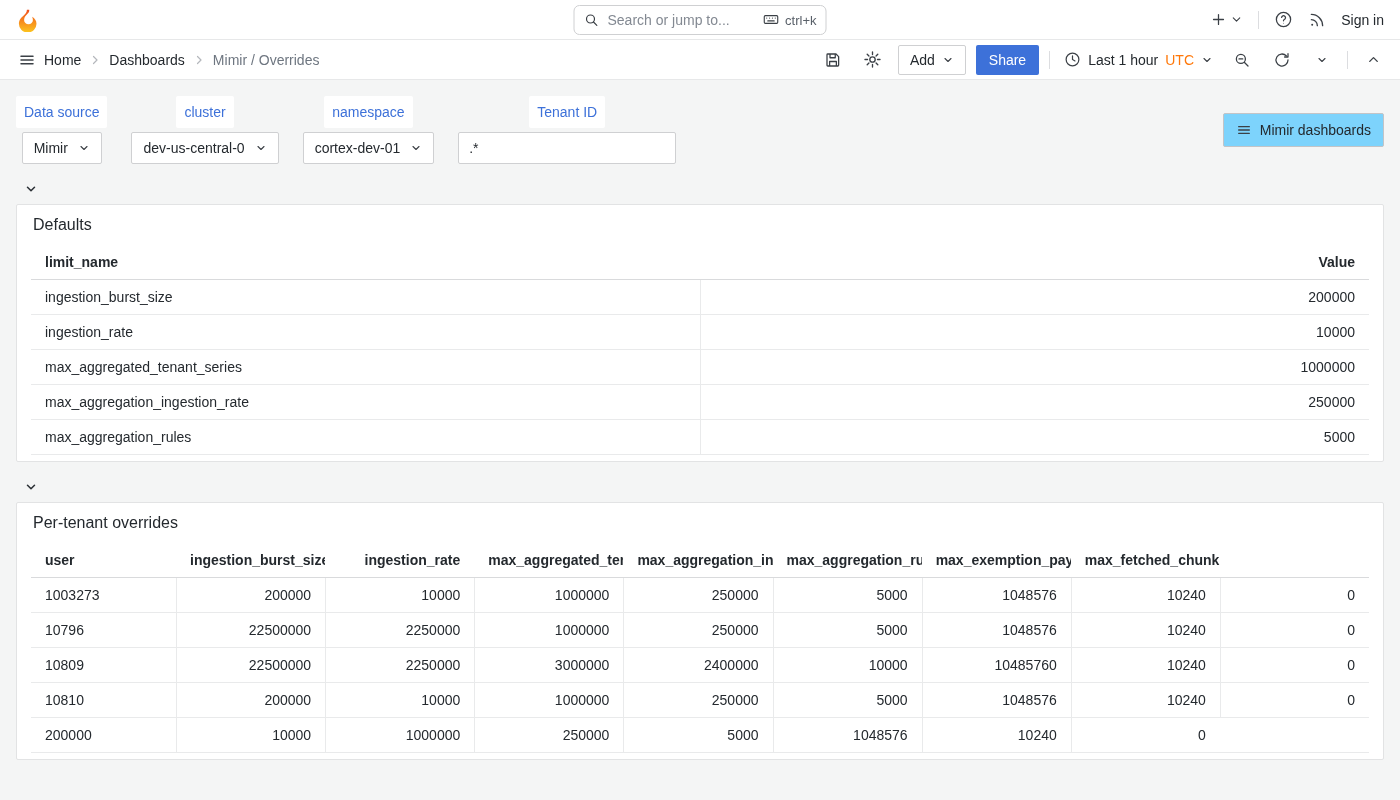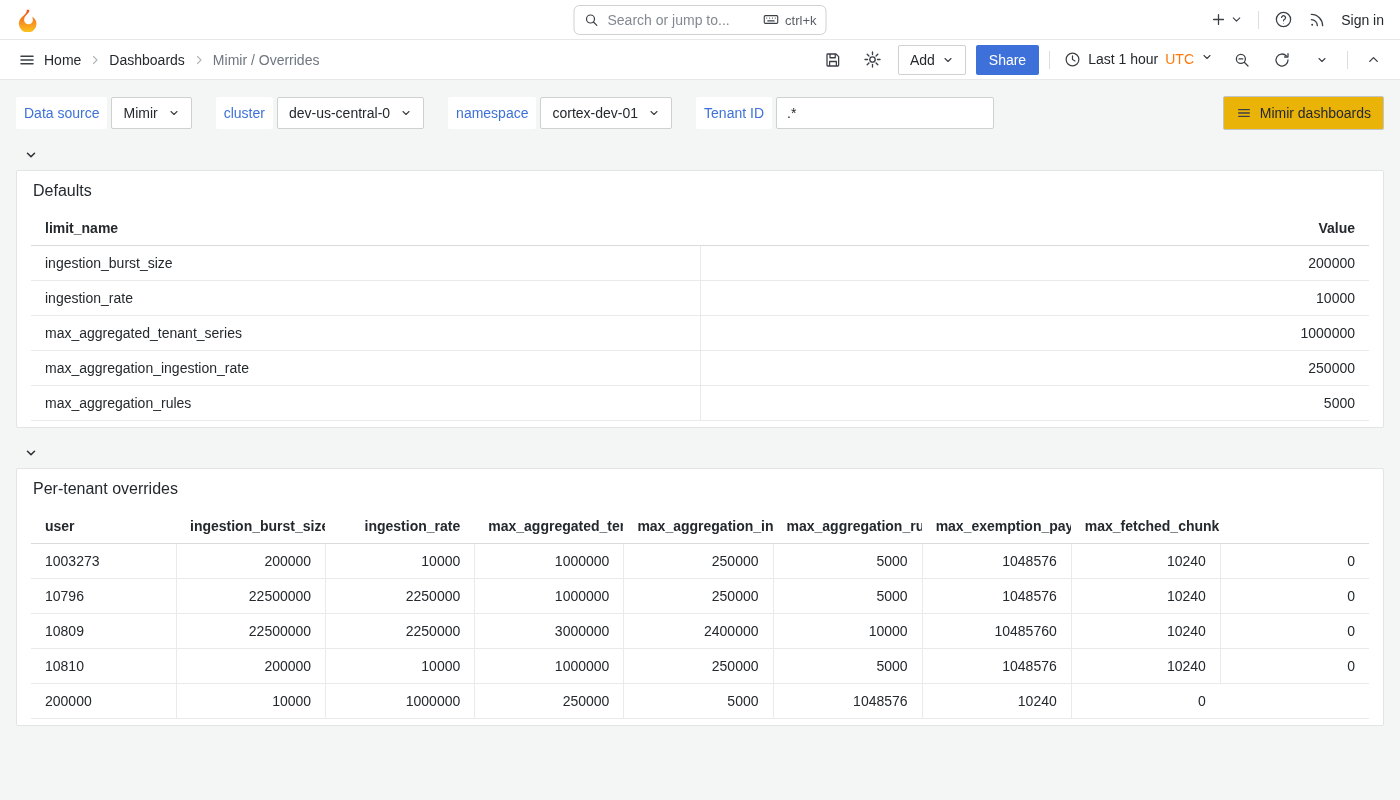--- a/index.html
+++ b/index.html
@@ -34,29 +34,29 @@
   .iconbtn{width:30px;height:30px;display:flex;align-items:center;justify-content:center;border:none;background:none;cursor:pointer;padding:0;color:var(--icon);}
   .crumbs{display:flex;align-items:center;gap:8px;margin-left:2px;}
   .crumb{color:var(--text);cursor:pointer;}
   .crumb-current{color:var(--text2);}
   .crumb-sep{color:#b4b7bc;}
   .tb-right{margin-left:auto;display:flex;align-items:center;gap:10px;}
   .btn-outline{height:30px;border:1px solid var(--chipborder);border-radius:2px;background:#fff;color:var(--text);
     display:flex;align-items:center;gap:7px;padding:0 11px;font-size:14px;font-weight:500;cursor:pointer;font-family:Liberation Sans, sans-serif;}
   .btn-primary{height:30px;border:none;border-radius:2px;background:var(--blue);color:#fff;
     display:flex;align-items:center;padding:0 13px;font-size:14px;font-weight:500;cursor:pointer;font-family:inherit;}
-  .timepicker{display:flex;align-items:flex-start;gap:7px;padding:0 4px;cursor:pointer;font-weight:500;}
+  .timepicker{display:flex;align-items:center;gap:7px;padding:0 4px;cursor:pointer;font-weight:500;}
   .tz{color:var(--orange);}
   
   .filterbar{display:flex;align-items:center;margin:16px 16px 0 16px;gap:24px;}
-  .fgroup{display:flex;align-items:center;gap:4px;}
+  .fgroup{display:flex;align-items:center;gap:4px;flex-direction:column;}
   .flabel{height:32px;display:flex;align-items:center;padding:0 8px;background:#fff;color:var(--blue);font-weight:500;border-radius:2px;}
   .fvalue{height:32px;display:flex;align-items:center;gap:10px;padding:0 11px;background:#fff;border:1px solid var(--chipborder);border-radius:2px;cursor:pointer;}
   .finput{height:32px;width:218px;display:flex;align-items:center;padding:0 10px;background:#fff;border:1px solid var(--chipborder);border-radius:2px;cursor:text;}
-  .mimirbtn{margin-left:auto;height:33px;display:flex;align-items:center;gap:8px;padding:16px 12px;background:#eab308;
+  .mimirbtn{margin-left:auto;height:33px;display:flex;align-items:center;gap:8px;padding:16px 12px;background:#7dd3fc;
     border:1px solid #c3c4c7;border-radius:2px;font-weight:500;font-size:14px;cursor:pointer;font-family:inherit;color:var(--text);}
   
   .rowtoggle{margin:17px 0 7px 24px;width:18px;height:16px;display:flex;align-items:center;justify-content:flex-start;cursor:pointer;color:#2c3136;background:none;border:none;padding:0;}
   
   .panel{margin:0 16px;background:var(--panel);border:1px solid var(--border);border-radius:2px;padding:7px 14px 6px 14px;}
   .panel-title{font-size:16px;font-weight:500;color:var(--text);padding:4px 2px 12px 2px;cursor:pointer;}
   .t-row{display:grid;align-items:center;border-bottom:1px solid var(--line);}
   .table-def .t-row{grid-template-columns:1fr 1fr;}
   .table-ovr .t-row{grid-template-columns:145px repeat(8,1fr);}
   .t-cell{padding:9px 14px;text-align:right;white-space:nowrap;overflow:hidden;font-size:14px;color:var(--text);}

